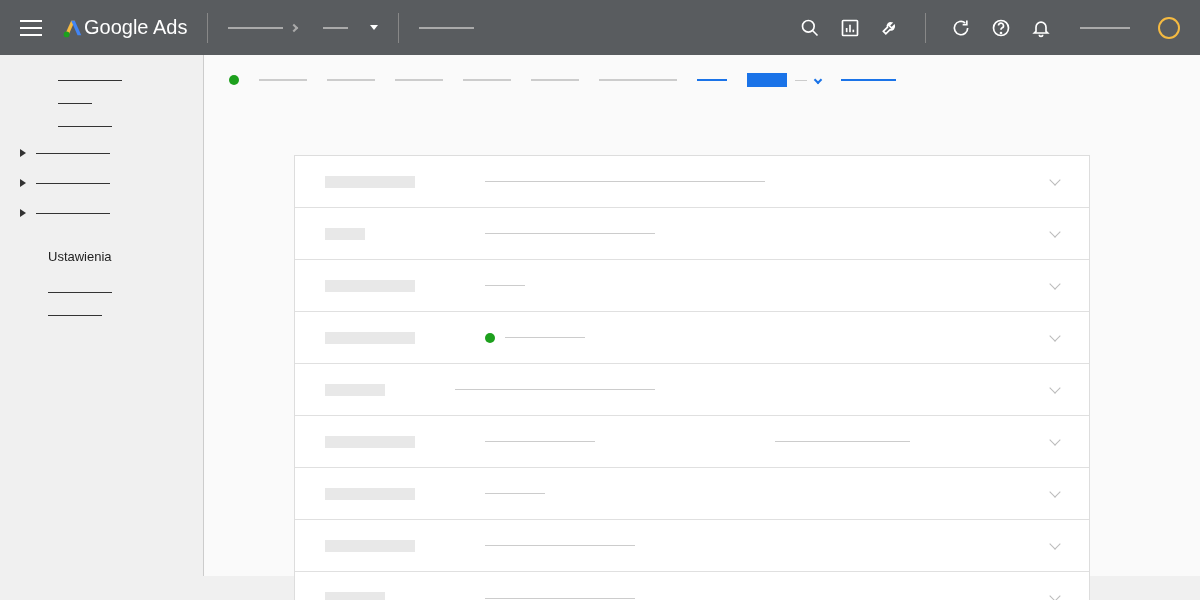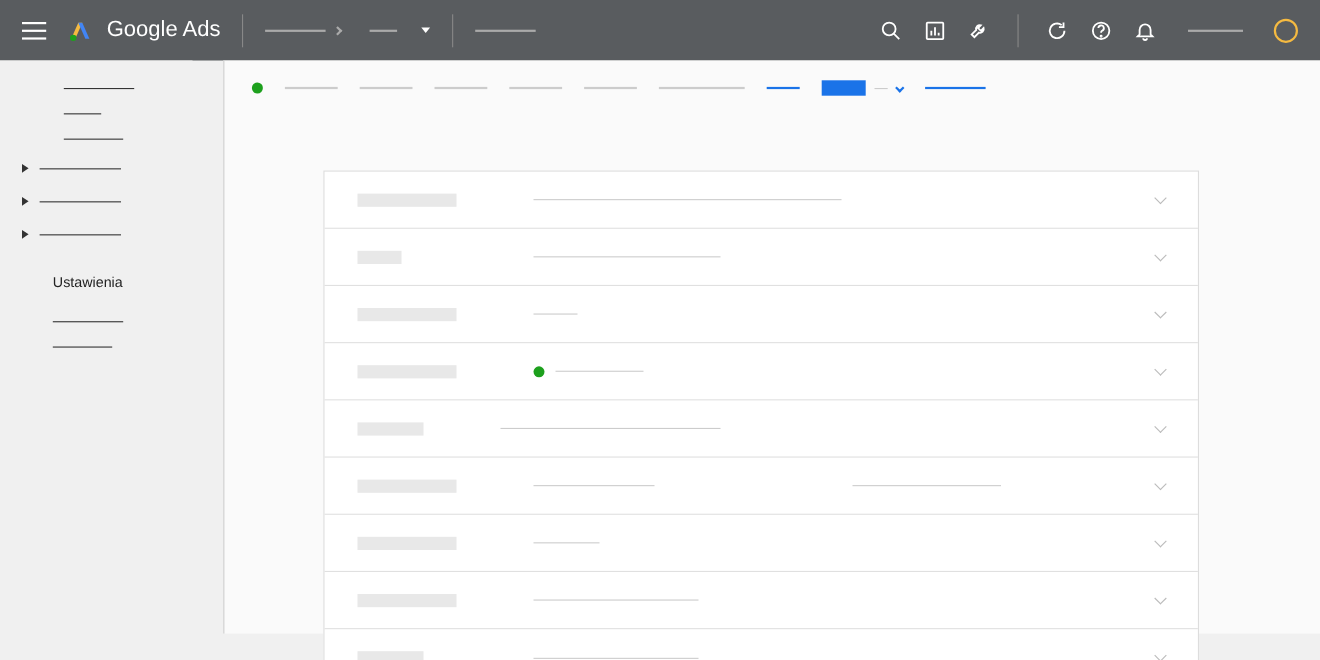--- a/index.html
+++ b/index.html
@@ -2,21 +2,21 @@
 <html><head>
 <meta charset="utf-8">
 <style>
   * { box-sizing: border-box; margin: 0; padding: 0; }
   body { font-family: Arial, sans-serif; width: 1200px; height: 600px; overflow: hidden; background: #f0f0f0; }
   
   
   .header { height: 55px; background: #595c5f; display: flex; align-items: center; padding: 0 20px; color: #fff; }
   .hamburger { display: flex; flex-direction: column; gap: 5px; cursor: pointer; margin-right: 20px; }
   .hamburger span { width: 22px; height: 2px; background: #fff; }
-  .logo { display: flex; align-items: center; gap: 13px; }
+  .logo { display: flex; align-items: center; gap: 0; }
   .logo-icon { width: 22px; height: 22px; position: relative; }
   .logo-text { font-size: 20px; font-weight: 400; }
   .divider { width: 1px; height: 30px; background: #888; margin: 0 20px; }
   .header-line { height: 2px; background: #aaa; }
   .header-dropdown { display: flex; align-items: center; gap: 8px; }
   .caret-right { width: 6px; height: 6px; border-top: 2px solid #aaa; border-right: 2px solid #aaa; transform: rotate(45deg); }
   .triangle-down { width: 0; height: 0; border-left: 4px solid transparent; border-right: 4px solid transparent; border-top: 5px solid #fff; }
   .header-spacer { flex: 1; }
   .header-icons { display: flex; align-items: center; gap: 18px; }
   .icon-btn { width: 22px; height: 22px; display: flex; align-items: center; justify-content: center; cursor: pointer; }

